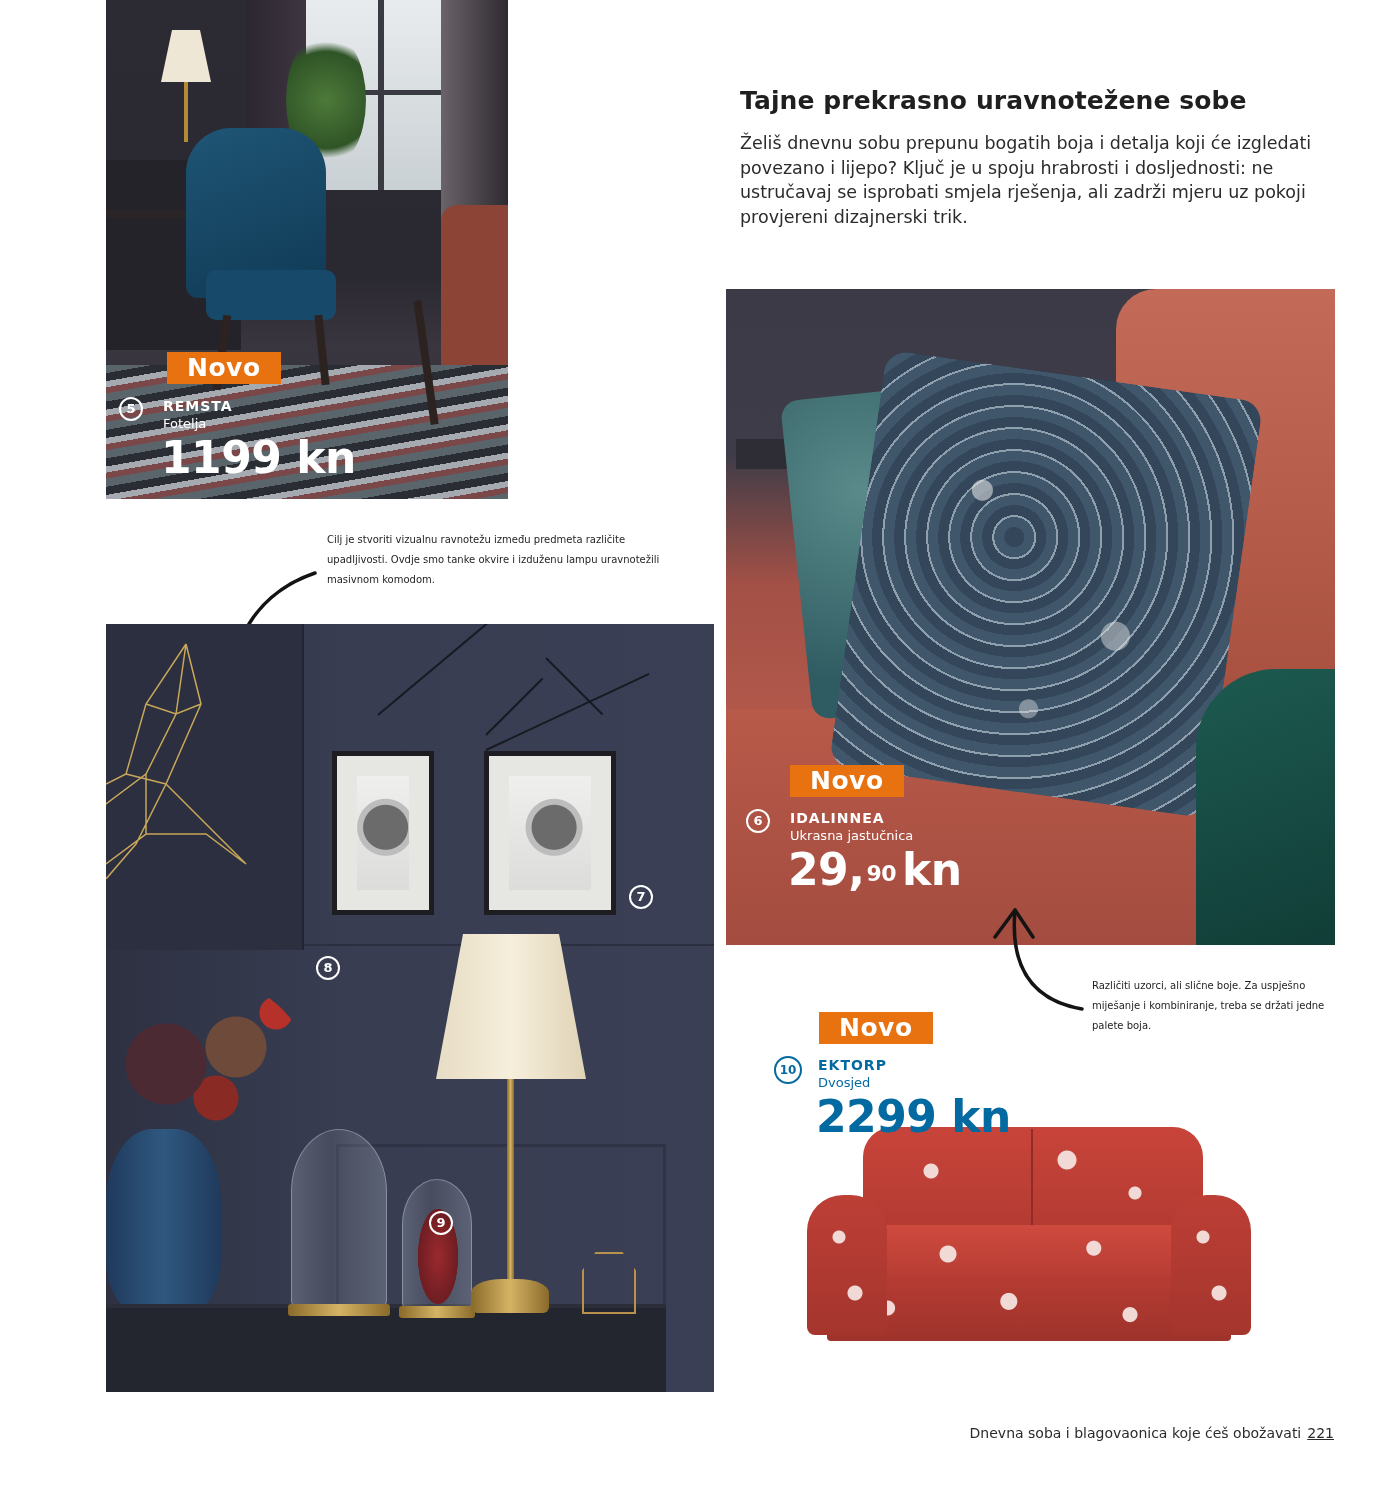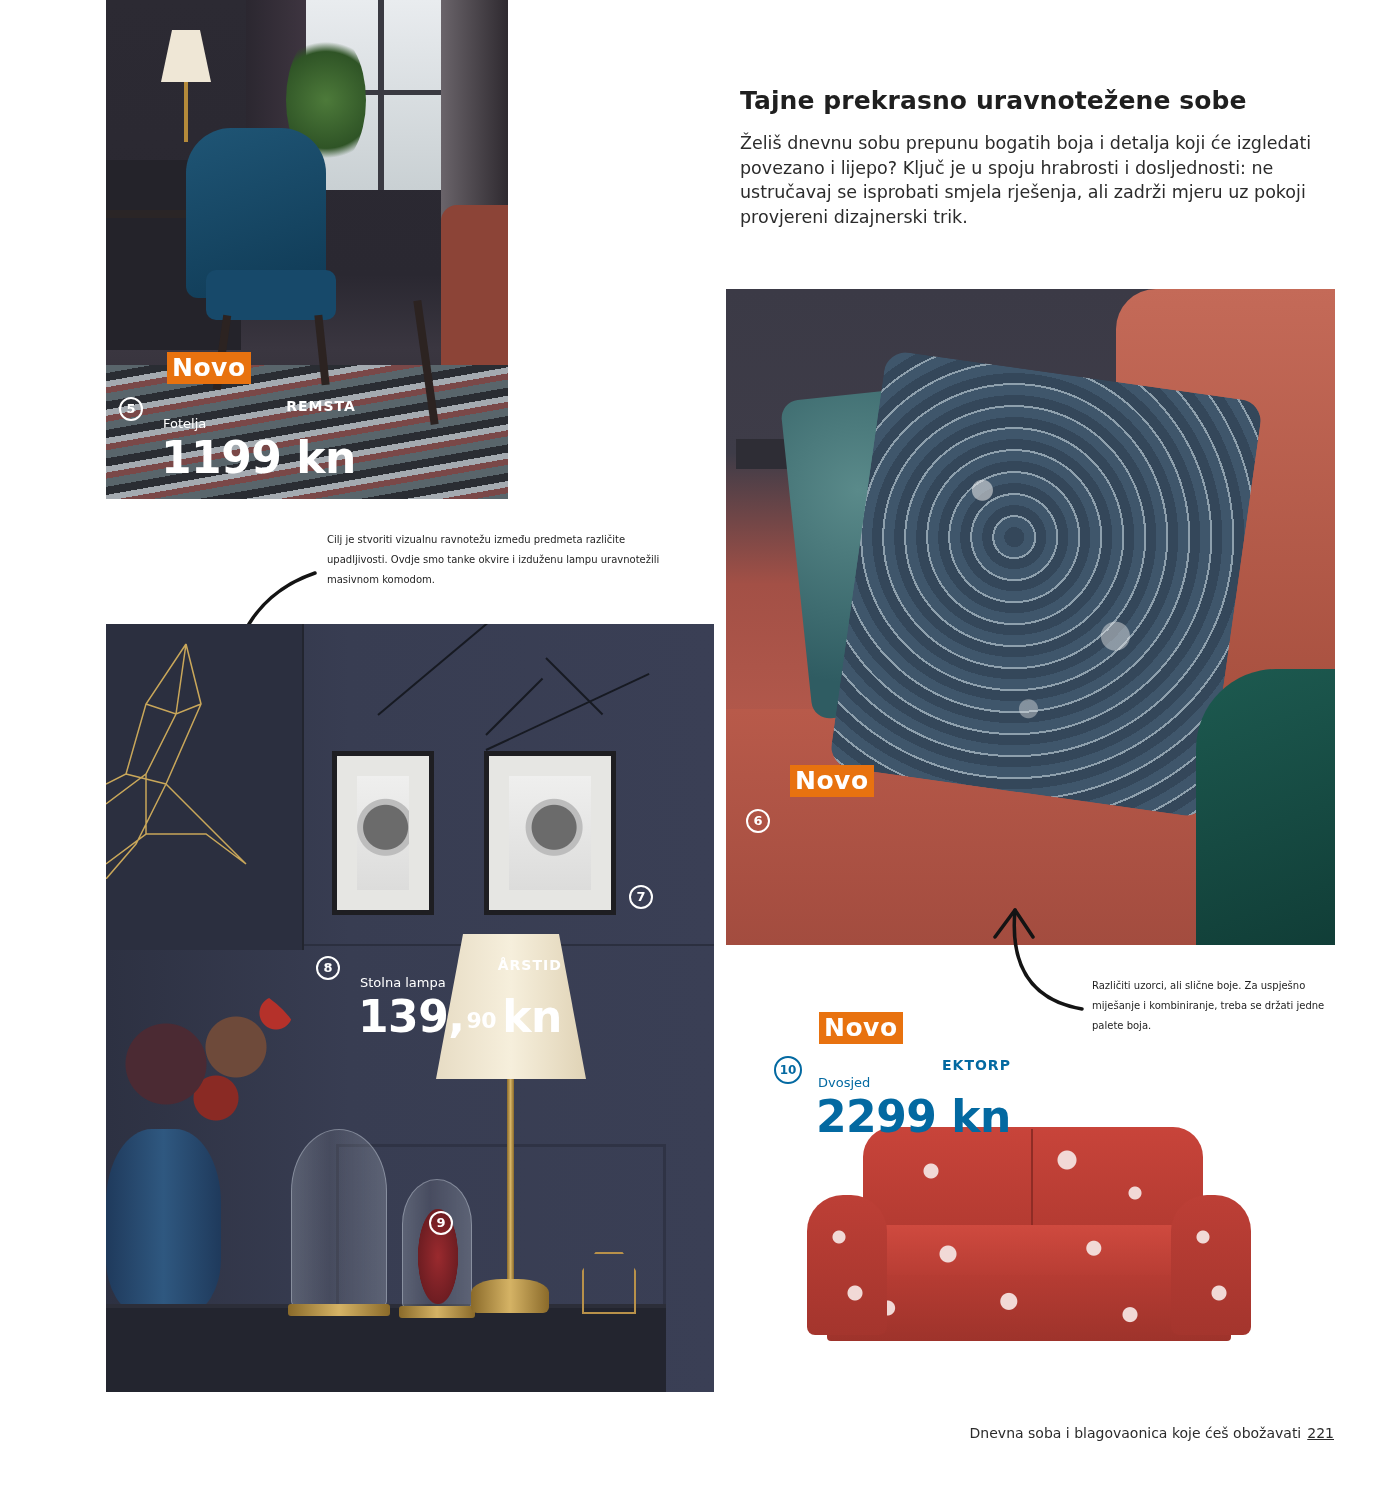--- a/index.html
+++ b/index.html
@@ -73,26 +73,26 @@
       background: radial-gradient(circle at 20% 40%, #f1d9d6 0 7px, transparent 8px), radial-gradient(circle at 60% 30%, #f1d9d6 0 9px, transparent 10px), radial-gradient(circle at 80% 60%, #f1d9d6 0 6px, transparent 7px), linear-gradient(180deg,#c8443a,#b23a31); }
     #photo-sofa .divider { position: absolute; left: 226px; top: 4px; width: 2px; height: 100px; background: #8f2c25; }
     #photo-sofa .arm { position: absolute; top: 70px; width: 80px; height: 140px; border-radius: 36px 36px 8px 8px;
       background: radial-gradient(circle at 40% 30%, #f1d9d6 0 6px, transparent 7px), radial-gradient(circle at 60% 70%, #f1d9d6 0 7px, transparent 8px), linear-gradient(180deg,#bd3f36,#a4352d); }
     #photo-sofa .seat { position: absolute; left: 62px; top: 100px; width: 324px; height: 58px; border-radius: 14px;
       background: radial-gradient(circle at 25% 50%, #f1d9d6 0 8px, transparent 9px), radial-gradient(circle at 70% 40%, #f1d9d6 0 7px, transparent 8px), linear-gradient(180deg,#cf4a3f,#b43b32); }
     #photo-sofa .skirt { position: absolute; left: 22px; top: 150px; width: 404px; height: 66px; border-radius: 4px;
       background: radial-gradient(circle at 15% 50%, #f1d9d6 0 7px, transparent 8px), radial-gradient(circle at 45% 40%, #f1d9d6 0 8px, transparent 9px), radial-gradient(circle at 75% 60%, #f1d9d6 0 7px, transparent 8px), linear-gradient(180deg,#b63c33,#9e332b); }
 
     
-    .badge-new { position: absolute; background: #e8720f; color: #ffffff; font-family: "DejaVu Sans", sans-serif; font-weight: bold; font-size: 25px; line-height: 32px; padding: 0 5px; letter-spacing: 0.5px; }
+    .badge-new { position: absolute; background: #e8720f; color: #ffffff; font-family: "DejaVu Sans", sans-serif; font-weight: bold; font-size: 25px; line-height: 32px; padding: 0 20px; letter-spacing: 0.5px; }
 
     .callout { position: absolute; display: flex; }
     .num-circle { width: 24px; height: 24px; border-radius: 50%; border: 2px solid currentColor; font-size: 13px; font-weight: bold; line-height: 20px; text-align: center; flex: 0 0 auto; }
     .callout .info { margin-left: 20px; }
-    .callout .name { font-size: 14px; font-weight: bold; letter-spacing: 1px; line-height: 18px; text-align: right; }
+    .callout .name { font-size: 14px; font-weight: bold; letter-spacing: 1px; line-height: 18px; }
     .callout .desc { font-size: 13px; line-height: 18px; }
     .callout .price { font-family: "DejaVu Sans", sans-serif; font-weight: bold; font-size: 44px; line-height: 50px; margin-left: -2px; letter-spacing: -0.5px; white-space: nowrap; }
     .callout .price sup { font-size: 22px; vertical-align: top; position: relative; top: 4px; margin-left: 2px; margin-right: 6px; }
     .light { color: #ffffff; }
     .dark { color: #0369a1; }
 
     .standalone-num { position: absolute; color: #ffffff; }
 
     #headline { position: absolute; left: 740px; top: 86px; font-size: 25px; font-weight: bold; color: #1f1f1f; letter-spacing: 0.1px; white-space: nowrap; }
     #intro { position: absolute; left: 740px; top: 131px; width: 580px; font-size: 17.5px; line-height: 24.5px; color: #2b2b2b; }
@@ -149,20 +149,27 @@
   <div class="sofa-back"></div>
   <div class="sofa-seat"></div>
   <div class="pillow-back"></div>
   <div class="pillow-front"></div>
   <div class="pillow-green"></div>
 </div>
 
 <div class="badge-new" style="left:790px;top:765px">Novo</div>
 <div class="callout light" style="left:746px;top:809px">
   <div class="num-circle">6</div>
+  <div class="info">
+    <div class="name">IDALINNEA</div>
+    <div class="desc">Ukrasna jastučnica</div>
+    <div class="price">
+      <span>29,</span><sup>90</sup><span>kn</span>
+    </div>
+  </div>
 </div>
 
 <p class="note" id="note-balance">Cilj je stvoriti vizualnu ravnotežu između predmeta različite upadljivosti. Ovdje smo tanke okvire i izduženu lampu uravnotežili masivnom komodom.</p>
 <svg class="arrow" style="left:210px;top:570px" width="120" height="200" viewBox="0 0 120 200">
   <path d="M105 3 C40 25, 0 90, 30 190" fill="none" stroke="#141414" stroke-width="3.5" stroke-linecap="round"></path>
   <path d="M14 165 L30 192 L47 162" fill="none" stroke="#141414" stroke-width="3.5" stroke-linecap="round" stroke-linejoin="round"></path>
 </svg>
 
 <div class="photo" id="photo-lamp">
   <div class="panel-left"></div>
@@ -201,27 +208,20 @@
 
 <div class="standalone-num" style="left:629px;top:885px">
   <div class="num-circle">7</div>
 </div>
 <div class="standalone-num" style="left:429px;top:1211px">
   <div class="num-circle">9</div>
 </div>
 
 <div class="callout light" style="left:316px;top:956px">
   <div class="num-circle">8</div>
-  <div class="info">
-    <div class="name">ÅRSTID</div>
-    <div class="desc">Stolna lampa</div>
-    <div class="price">
-      <span>139,</span><sup>90</sup><span>kn</span>
-    </div>
-  </div>
 </div>
 
 <svg class="arrow" style="left:985px;top:905px" width="110" height="110" viewBox="0 0 110 110">
   <path d="M97 104 C45 95, 25 60, 30 5" fill="none" stroke="#141414" stroke-width="3.5" stroke-linecap="round"></path>
   <path d="M10 32 L30 5 L48 32" fill="none" stroke="#141414" stroke-width="3.5" stroke-linecap="round" stroke-linejoin="round"></path>
 </svg>
 <p class="note" id="note-patterns">Različiti uzorci, ali slične boje. Za uspješno miješanje i kombiniranje, treba se držati jedne palete boja.</p>
 
 <div class="photo" id="photo-sofa">
   <div class="back"></div>

